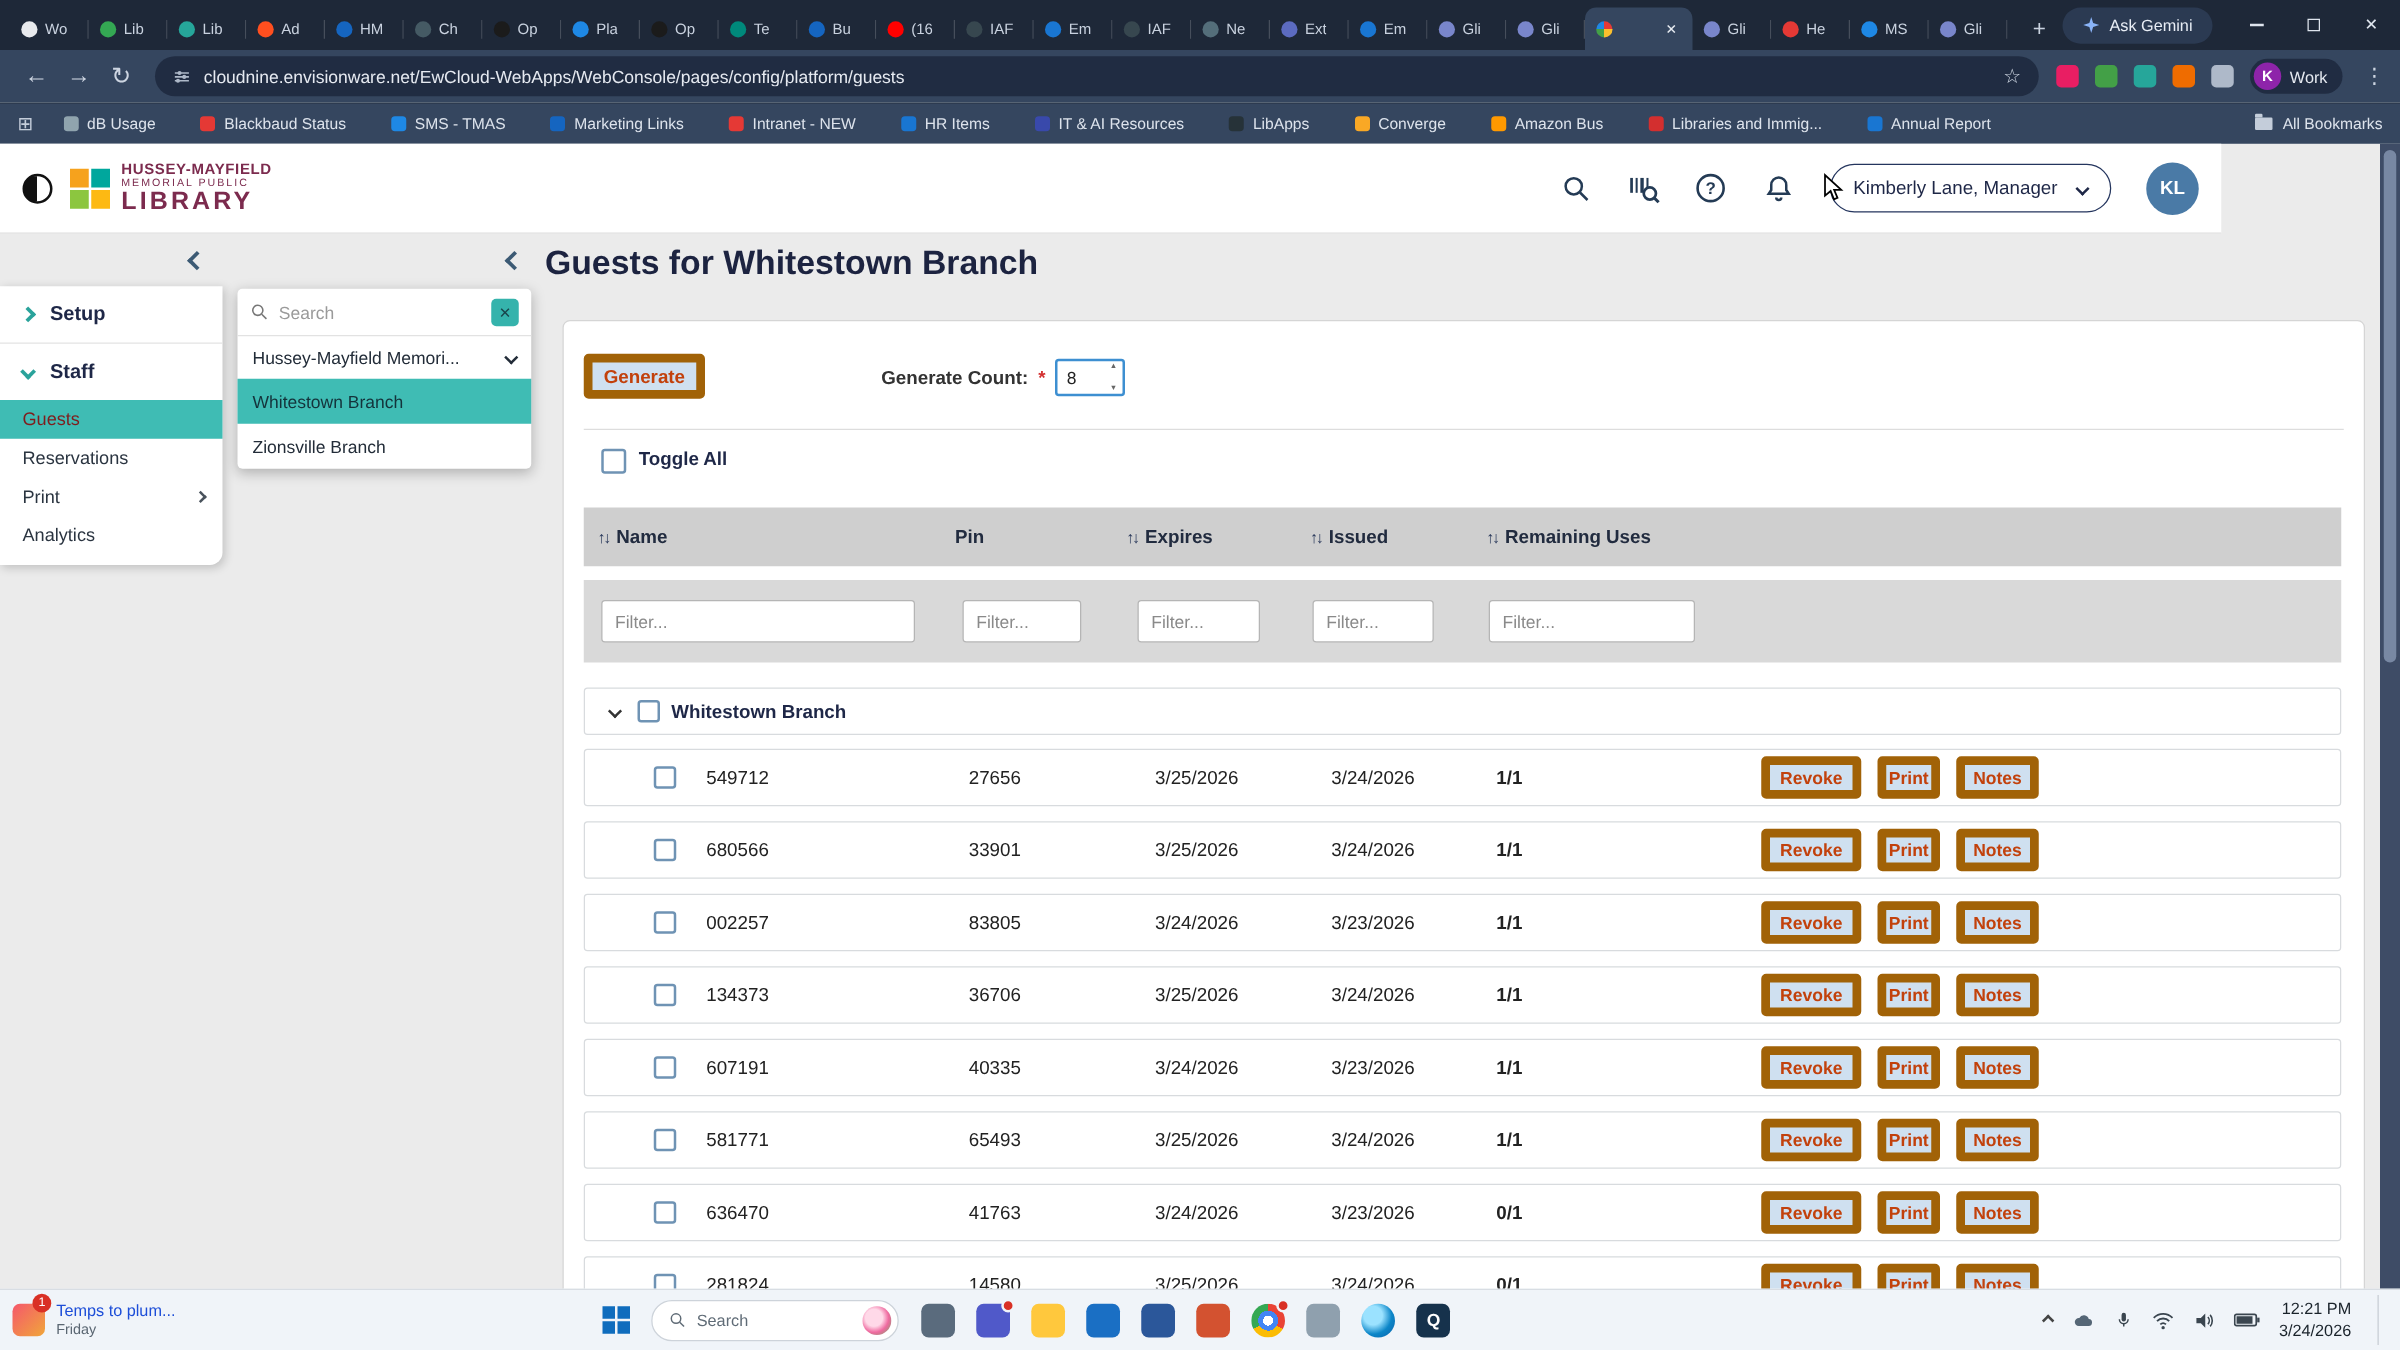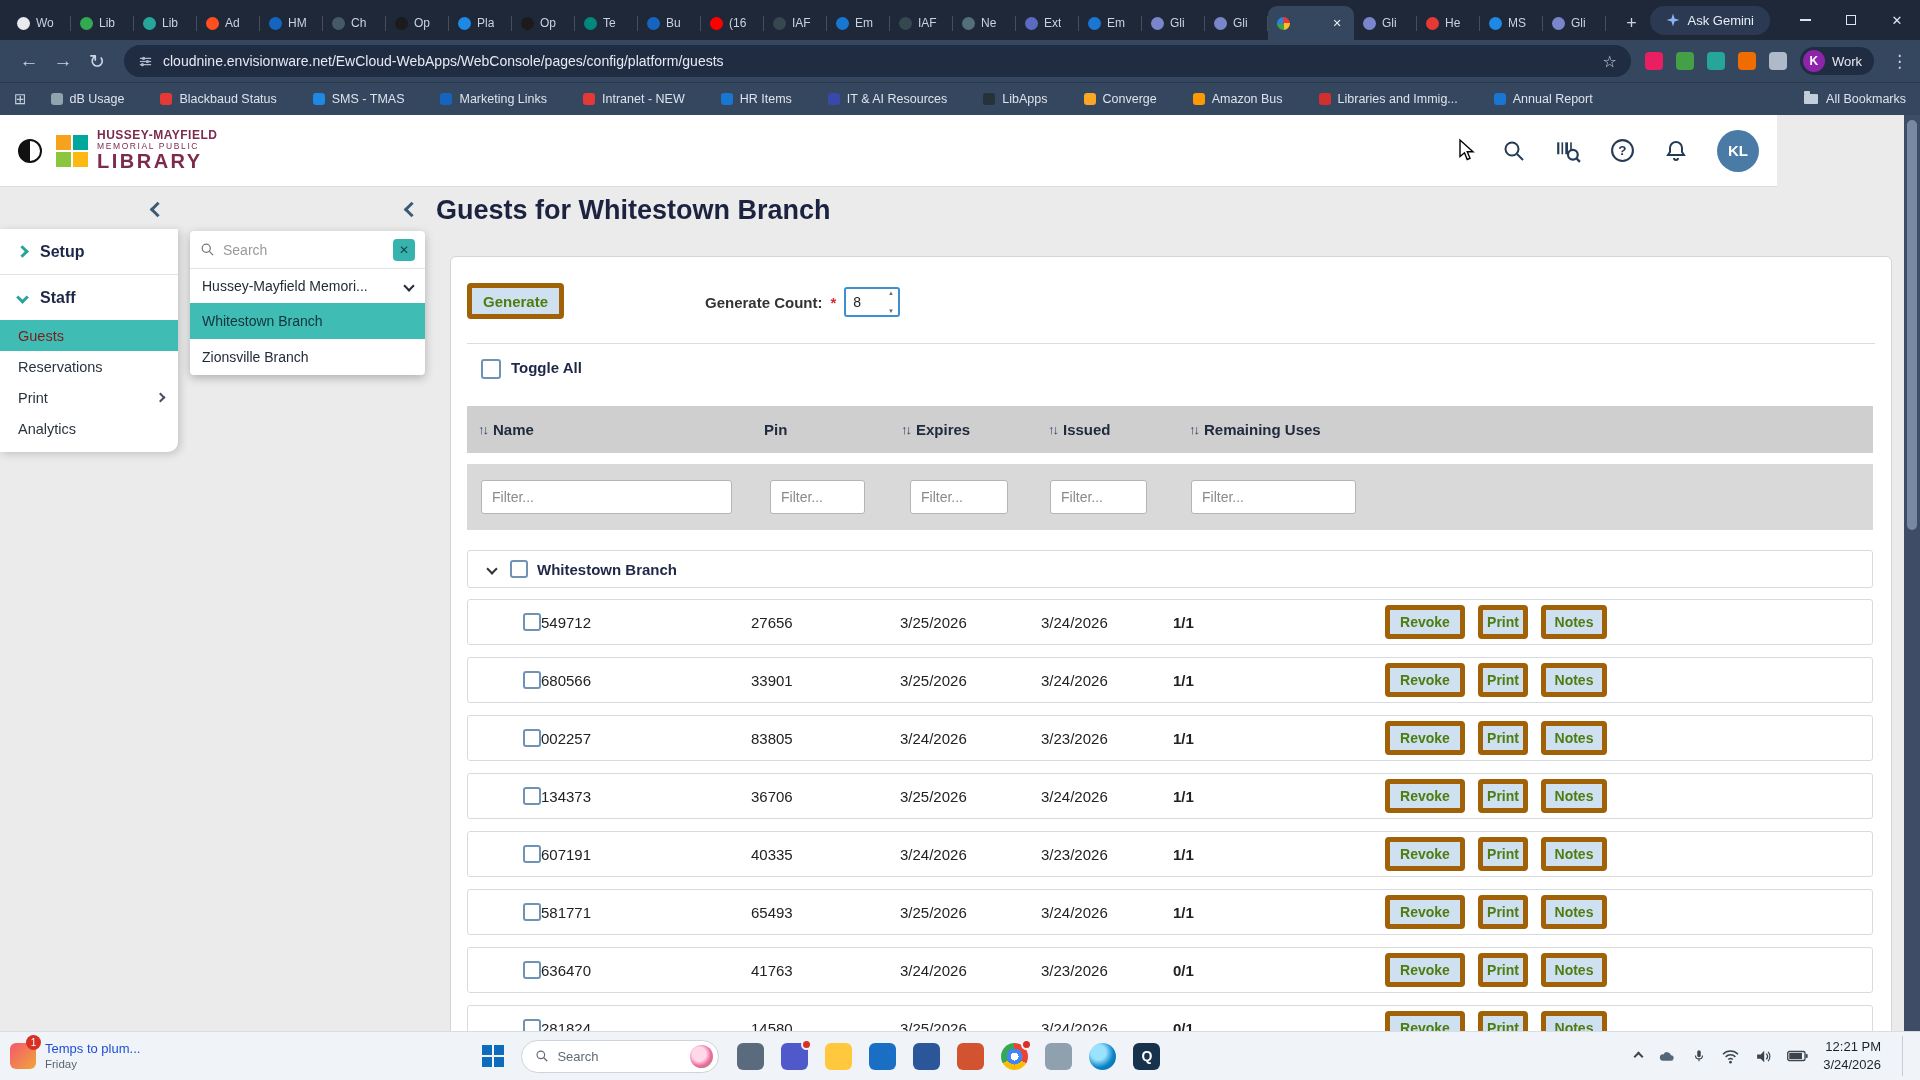--- a/index.html
+++ b/index.html
@@ -114,21 +114,21 @@
   .bc-x{width:22px;height:22px;border-radius:4px;background:#35b3ac;color:#19454b;font-size:12px;
     display:flex;align-items:center;justify-content:center;font-weight:bold}
   .bc-lib{display:flex;align-items:center;height:34px;padding:0 12px;font-size:14px;color:#222c38}
   .bc-lib .chev{margin-left:auto;color:#222c38}
   .bc-branch{display:flex;align-items:center;height:36px;padding:0 12px;font-size:14px;color:#222c38}
   .bc-branch.selected{background:#3fbcb4;color:#14333b}
 
   
   .main-card{position:absolute;left:450px;top:69px;width:1442px;height:790px;background:#fff;
     border:1px solid #d5d5d5;border-radius:6px 6px 0 0;overflow:hidden}
-  .btn{background:#cfe0f0;border:5px solid #a16207;border-radius:4px;color:#4d7c0f;
+  .btn{background:#cfe0f0;border:7px solid #a16207;border-radius:4px;color:#c2410c;
     font-weight:bold;font-family:inherit;cursor:pointer}
   .generate-btn{position:absolute;left:16px;top:26px;width:97px;height:36px;font-size:15px}
   .gc-wrap{position:absolute;left:254px;top:30px;display:flex;align-items:center;gap:8px}
   .gc-label{font-size:15px;font-weight:bold;color:#333}
   .gc-req{color:#d32f2f;font-size:15px;font-weight:bold}
   .gc-input{position:relative;width:56px;height:30px}
   .gc-input input{width:100%;height:100%;border:2px solid #3d8fd1;border-radius:3px;padding:0 16px 0 7px;
     font-size:14px;color:#222;outline:none;font-family:inherit}
   .spin{position:absolute;right:3px;top:3px;bottom:3px;width:13px;display:flex;flex-direction:column;
     justify-content:space-between;align-items:center}
@@ -154,21 +154,21 @@
 
   .group-row{position:absolute;left:16px;top:293px;width:1406px;height:38px;border:1px solid #d8dbde;
     border-radius:3px;display:flex;align-items:center;padding-left:20px;background:#fff}
   .group-row .chev{color:#333;width:8px;height:8px}
   .group-cb{margin-left:14px}
   .group-label{margin-left:9px;font-size:15px;font-weight:bold;color:#1e2747}
 
   .t-rows{position:absolute;left:16px;top:342px;width:1406px}
   .grow{display:flex;align-items:center;height:46px;margin-bottom:12px;border:1px solid #d8dbde;
     border-radius:3px;background:#fff;padding-left:55px;font-size:15px;color:#222}
-  .c-name{margin-left:0;width:210px}
+  .c-name{margin-left:24px;width:210px}
   .c-pin{width:149px}.c-exp{width:141px}.c-iss{width:132px}.c-uses{width:212px;font-weight:bold}
   .actions{display:flex;gap:13px}
   .actions .btn{height:34px;font-size:14px}
   .b-revoke{width:80px}.b-print{width:50px}.b-notes{width:66px}
 
   
   .scrollbar{position:absolute;right:0;top:115px;width:16px;height:916px;background:#3e4c66}
   .sb-thumb{position:absolute;left:3px;right:3px;top:5px;height:410px;background:#7888a3;border-radius:5px}
 
   
@@ -529,20 +529,24 @@
             <circle cx="12" cy="12" r="10" fill="none" stroke="#243b55" stroke-width="2"></circle>
             <text x="12" y="16.5" text-anchor="middle" font-size="13" font-weight="bold" fill="#243b55">?</text>
           </svg>
       </span>
       <span class="hdr-ic">
         <svg width="24" height="24" viewBox="0 0 24 24">
             <path d="M12 3a6 6 0 0 0-6 6v4l-2 3h16l-2-3V9a6 6 0 0 0-6-6z" fill="none" stroke="#243b55" stroke-width="2"></path>
             <path d="M10 19a2 2 0 0 0 4 0" fill="none" stroke="#243b55" stroke-width="2"></path>
           </svg>
       </span>
+      <div class="user-pill">
+        <span>Kimberly Lane, Manager</span>
+        <i class="chev down"></i>
+      </div>
       <span class="avatar">KL</span>
     </div>
   </div>
 
   <div class="content">
 
     <span class="collapse-arrow" style="left:152px"><i class="chev left"></i></span>
     <span class="collapse-arrow" style="left:406px"><i class="chev left"></i></span>
     <h1 class="page-title">Guests for Whitestown Branch</h1>
 

